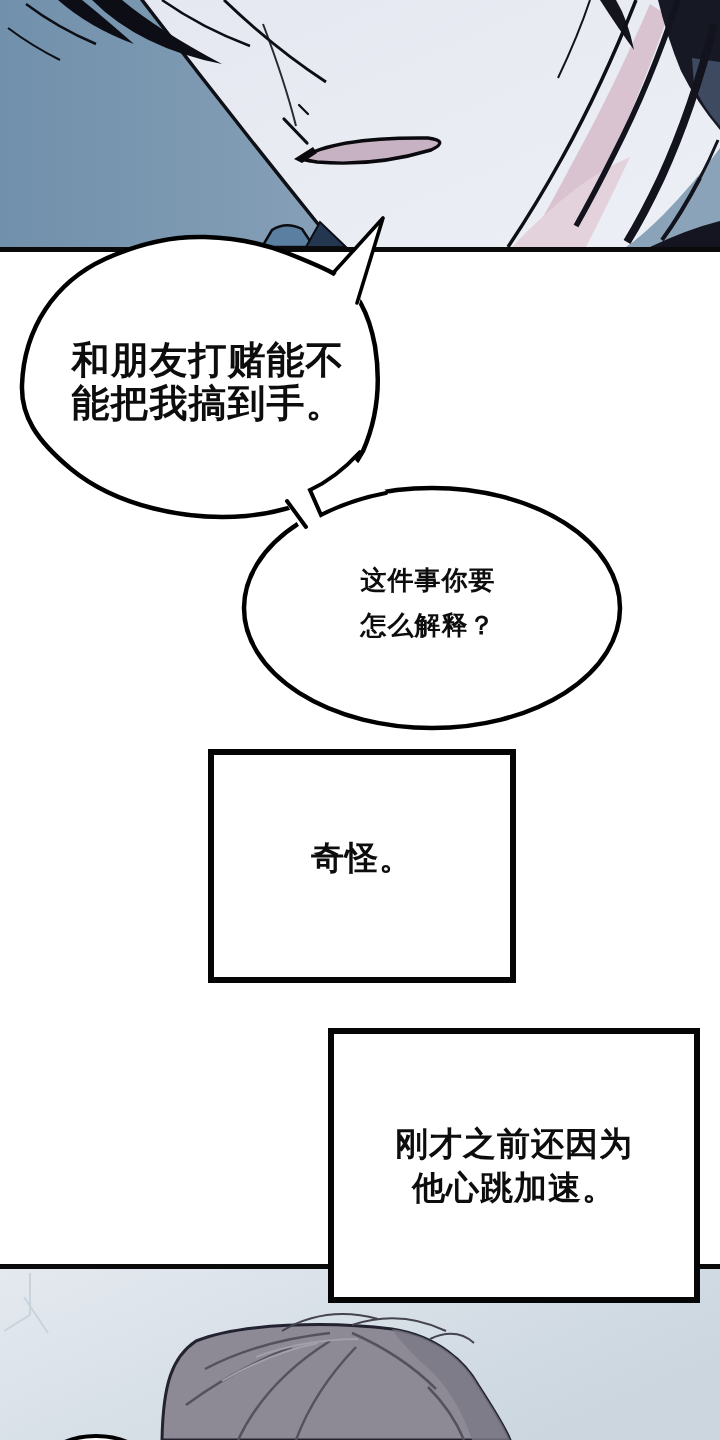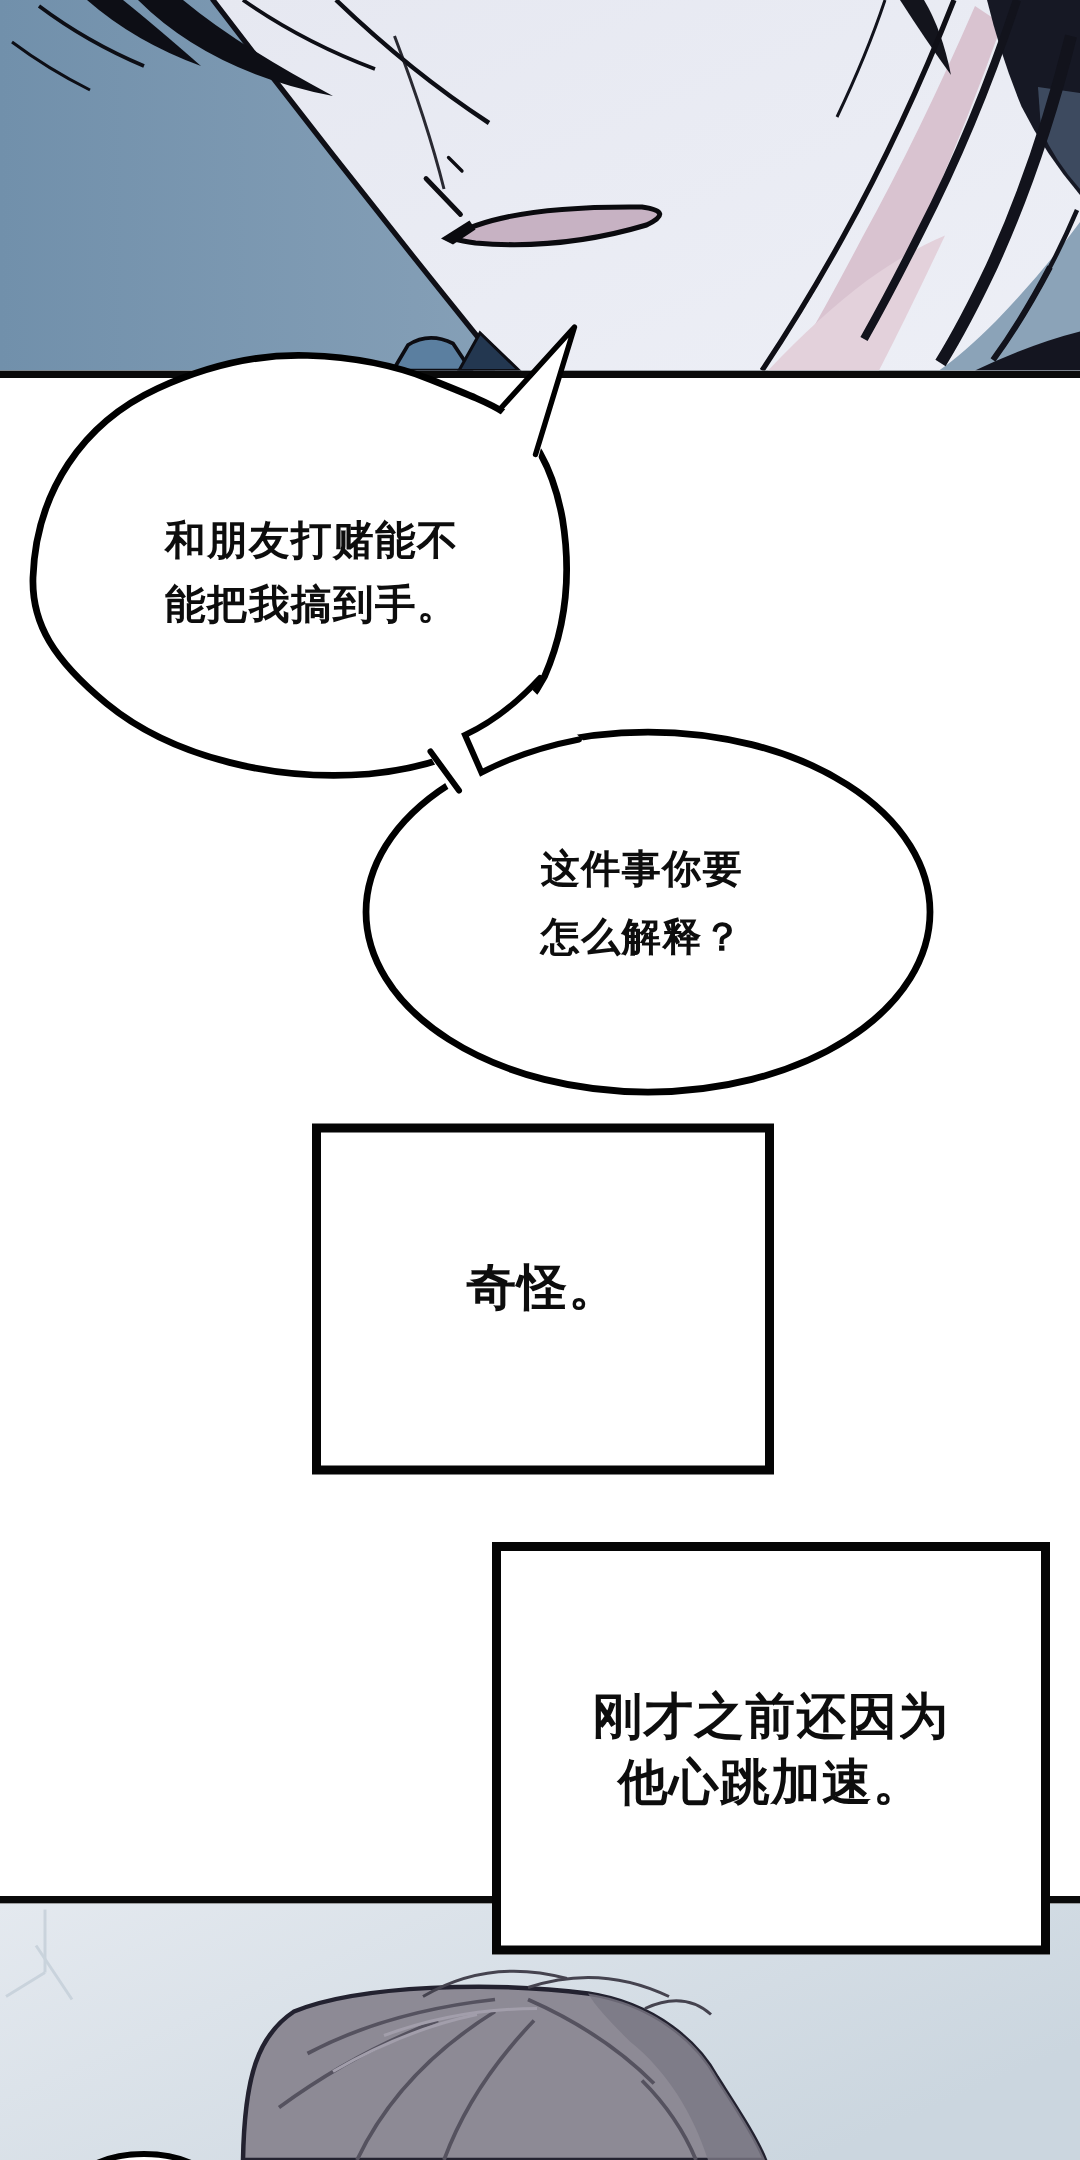--- a/index.html
+++ b/index.html
@@ -15,21 +15,21 @@
     position:absolute;background:#ffffff;border:6px solid #050505;
     box-sizing:border-box;display:flex;align-items:center;justify-content:center;
   }
   .box1{left:208px;top:749px;width:308px;height:234px;z-index:6;padding-bottom:16px;}
   .box2{left:328px;top:1028px;width:372px;height:275px;z-index:2;}
   .bubbles-svg{position:absolute;left:0;top:0;z-index:5;pointer-events:none;}
   .speech-text{
     position:absolute;display:flex;align-items:center;justify-content:center;
     text-align:center;font-weight:700;color:#0d0d0d;white-space:pre-line;z-index:7;
   }
-  .bt1{left:38px;top:266px;width:340px;height:232px;font-size:27px;line-height:43px;letter-spacing:1px;}
+  .bt1{left:38px;top:266px;width:340px;height:232px;font-size:38px;line-height:43px;letter-spacing:1px;}
   .bt2{left:258px;top:496px;width:340px;height:214px;font-size:26px;line-height:45px;letter-spacing:1px;}
   .boxtext{font-weight:700;color:#0d0d0d;white-space:pre-line;text-align:center;
     font-size:33px;line-height:44px;letter-spacing:1px;}
 </style>
 </head>
 <body>
 
 <div class="stage">
 
   <div class="panel panel1">

